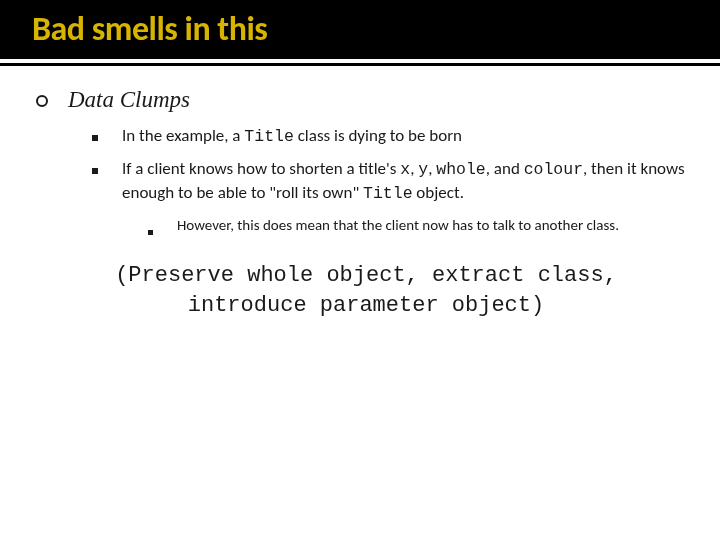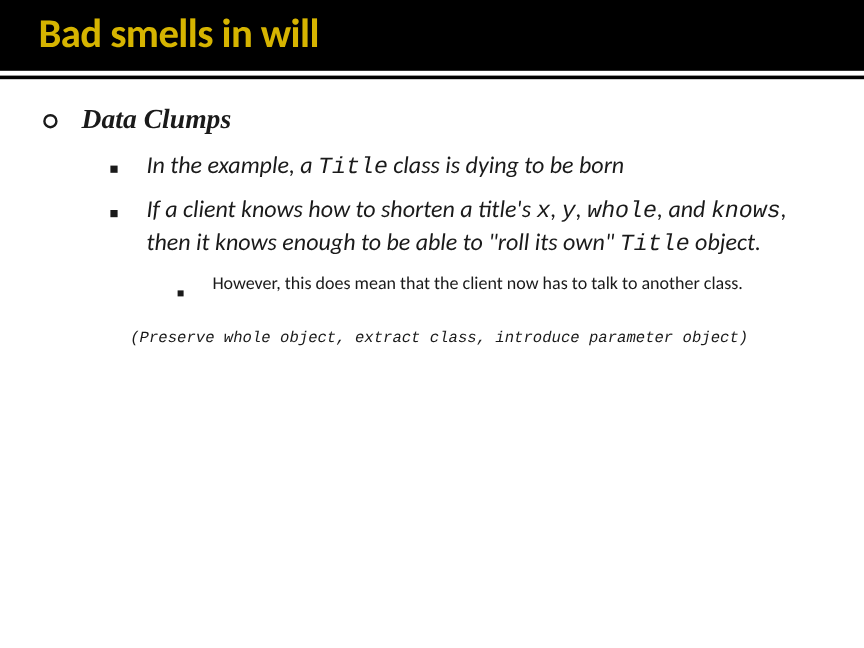--- a/index.html
+++ b/index.html
@@ -48,41 +48,40 @@
     height: 12px;
     border: 2px solid #1a1a1a;
     border-radius: 50%;
     flex-shrink: 0;
     margin-top: 6px;
     margin-right: 20px;
   }
   .lvl1 .heading-text {
     font-family: "Times New Roman", serif;
     font-style: italic;
-    font-weight: 700;
+    font-weight: 400;
     font-size: 23px;
   }
   .lvl2 {
     display: flex;
     align-items: baseline;
     padding-left: 56px;
     margin-top: 10px;
     margin-bottom: 10px;
   }
   .lvl2 .bullet-square {
     width: 6px;
     height: 6px;
     background: #1a1a1a;
     flex-shrink: 0;
     margin-top: 8px;
     margin-right: 24px;
   }
   .lvl2 .item-text {
-    font-size: 20px;
-    font-style: italic;
+    font-size: 17px;
   }
   .lvl3 {
     display: flex;
     align-items: flex-end;
     padding-left: 112px;
     margin-top: 8px;
     margin-bottom: 10px;
   }
   .lvl3 .bullet-square {
     width: 5px;
@@ -95,55 +94,54 @@
   .lvl3 .item-text {
     font-size: 15px;
   }
   .code {
     font-family: "Courier New", monospace;
     font-size: 0.97em;
   }
   .footer-note {
     text-align: center;
     font-family: "Courier New", monospace;
-    font-style: italic;
-    font-size: 13px;
+    font-size: 22px;
     color: #1a1a1a;
     margin-top: 26px;
     padding: 0 20px;
   }
 </style>
 </head>
 <body>
 
 <div class="slide">
 
   <div class="title-band">
-    <h1>Bad smells in will</h1>
+    <h1>Bad smells in this</h1>
   </div>
   <div class="title-underline"></div>
 
   <div class="content">
 
     <div class="lvl1">
       <div class="bullet-circle"></div>
       <div class="heading-text">Data Clumps</div>
     </div>
 
     <div class="lvl2">
       <div class="bullet-square"></div>
       <div class="item-text">
         <span>In the example, a </span><span class="code">Title</span><span> class is dying to be born</span>
       </div>
     </div>
 
     <div class="lvl2">
       <div class="bullet-square"></div>
       <div class="item-text">
-        <span>If a client knows how to shorten a title's </span><span class="code">x</span><span>, </span><span class="code">y</span><span>, </span><span class="code">whole</span><span>, and </span><span class="code">knows</span><span>, then it knows enough to be able to "roll its own" </span><span class="code">Title</span><span> object.</span>
+        <span>If a client knows how to shorten a title's </span><span class="code">x</span><span>, </span><span class="code">y</span><span>, </span><span class="code">whole</span><span>, and </span><span class="code">colour</span><span>, then it knows enough to be able to "roll its own" </span><span class="code">Title</span><span> object.</span>
       </div>
     </div>
 
     <div class="lvl3">
       <div class="bullet-square"></div>
       <div class="item-text">However, this does mean that the client now has to talk to another class.</div>
     </div>
 
 
     <div class="footer-note">(Preserve whole object, extract class, introduce parameter object)</div>

